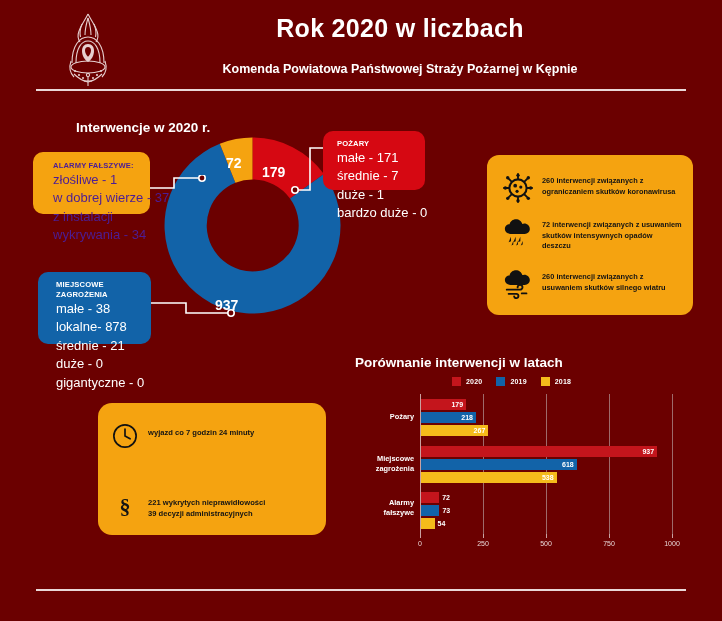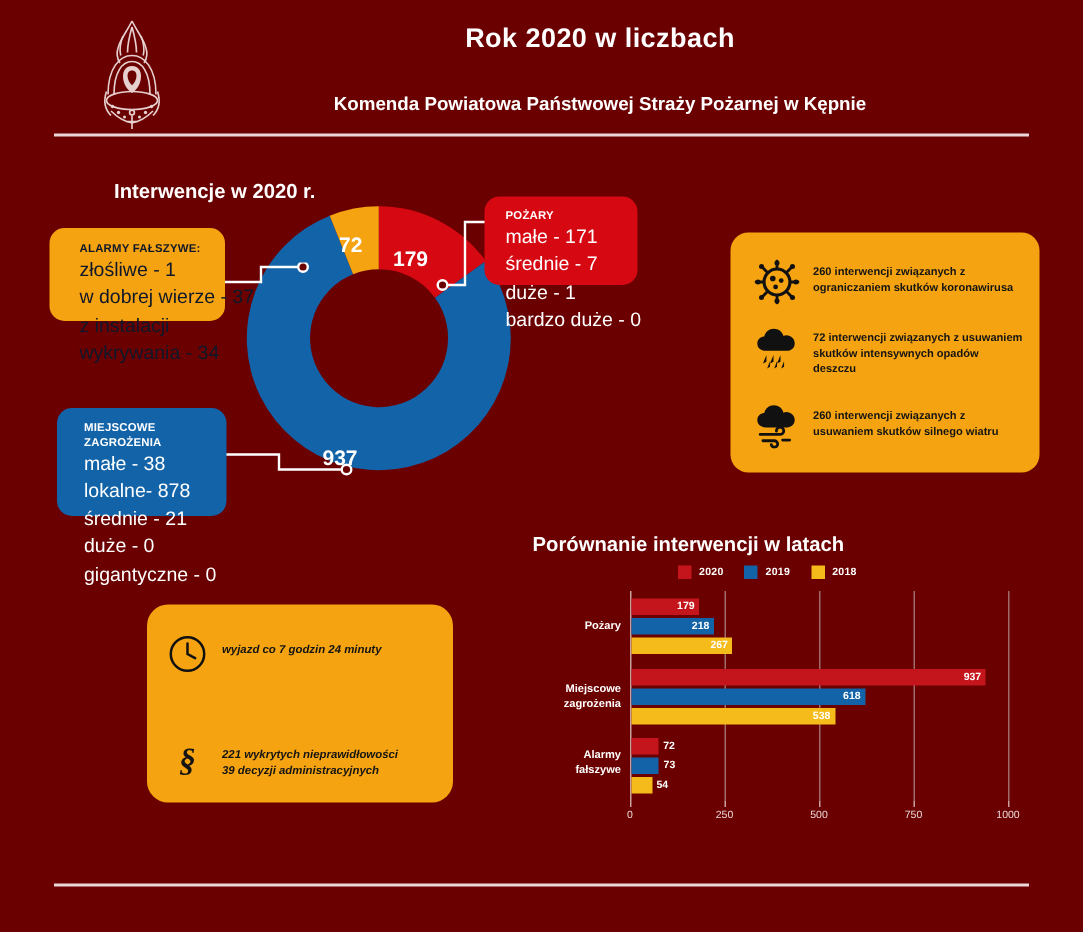--- a/index.html
+++ b/index.html
@@ -11,21 +11,21 @@
     position:relative;
     color:#ffffff;
   }
   .root{position:absolute;inset:0;}
 
   
   .header{position:absolute;left:0;top:0;width:722px;height:96px;}
   .emblem{position:absolute;left:62px;top:11px;width:52px;height:78px;}
   .title{
     position:absolute;left:120px;top:16px;width:560px;
-    text-align:center;font-size:18px;font-weight:bold;letter-spacing:.3px;
+    text-align:center;font-size:25px;font-weight:bold;letter-spacing:.3px;
     color:#ffffff;line-height:1;
   }
   .subtitle{
     position:absolute;left:120px;top:62px;width:560px;
     text-align:center;font-size:12.5px;font-weight:bold;color:#ffffff;
   }
   .rule-top{position:absolute;left:36px;top:89px;width:650px;height:2px;background:#e9d7d7;}
   .rule-bottom{position:absolute;left:36px;top:589px;width:650px;height:2px;background:#e9d7d7;}
 
   
@@ -42,21 +42,21 @@
   }
   #donut-val-fire{left:262px;top:164px;}
   #donut-val-false{left:226px;top:155px;}
   #donut-val-local{left:215px;top:297px;}
 
   
   .leader{position:absolute;stroke:#ffffff;fill:none;stroke-width:1.6px;}
 
   
   .box{position:absolute;border-radius:10px;box-sizing:border-box;}
-  .box-orange{background:#f5a310;color:#0f172a;}
+  .box-orange{background:#f5a310;color:#4c1d95;}
   .box-red{background:#d60812;color:#ffffff;}
   .box-blue{background:#1263a8;color:#ffffff;}
   .box .bx-title{font-size:7.6px;font-weight:bold;letter-spacing:.15px;margin-bottom:1px;}
   .box .bx-line{font-size:13px;line-height:1.42;white-space:nowrap;}
 
   #box-false{left:33px;top:152px;width:117px;height:62px;padding:9px 0 0 20px;}
   #box-fire{left:323px;top:131px;width:102px;height:59px;padding:8px 0 0 14px;}
   #box-local{left:38px;top:272px;width:113px;height:72px;padding:8px 0 0 18px;}
 
   
@@ -66,22 +66,22 @@
   }
   .wrow{position:absolute;display:flex;align-items:flex-start;gap:9px;}
   #wrow-0{left:16px;top:18px;width:180px;}
   #wrow-1{left:16px;top:62px;width:180px;}
   #wrow-2{left:16px;top:114px;width:180px;}
   .wrow .w-ico{flex:0 0 30px;height:30px;display:block;}
   .wrow .w-txt{font-size:7.4px;line-height:1.45;color:#141414;font-weight:bold;padding-top:3px;}
 
   
   #panel-stats{
-    position:absolute;left:98px;top:403px;width:204px;height:132px;
-    background:#f5a310;border-radius:14px;font-style:italic;
+    position:absolute;left:98px;top:403px;width:228px;height:132px;
+    background:#f5a310;border-radius:14px;
   }
   .srow{position:absolute;display:flex;align-items:flex-start;gap:10px;}
   #srow-0{left:14px;top:20px;width:186px;}
   #srow-1{left:14px;top:56px;width:186px;}
   #srow-2{left:14px;top:94px;width:186px;}
   .srow .s-ico{flex:0 0 26px;height:26px;display:block;}
   .srow .s-txt{font-size:7.6px;line-height:1.5;color:#141414;font-weight:bold;padding-top:4px;}
   .s-par{font-size:22px;font-weight:bold;color:#141414;line-height:.95;
          font-family:"Liberation Serif", serif;width:26px;text-align:center;}
 

